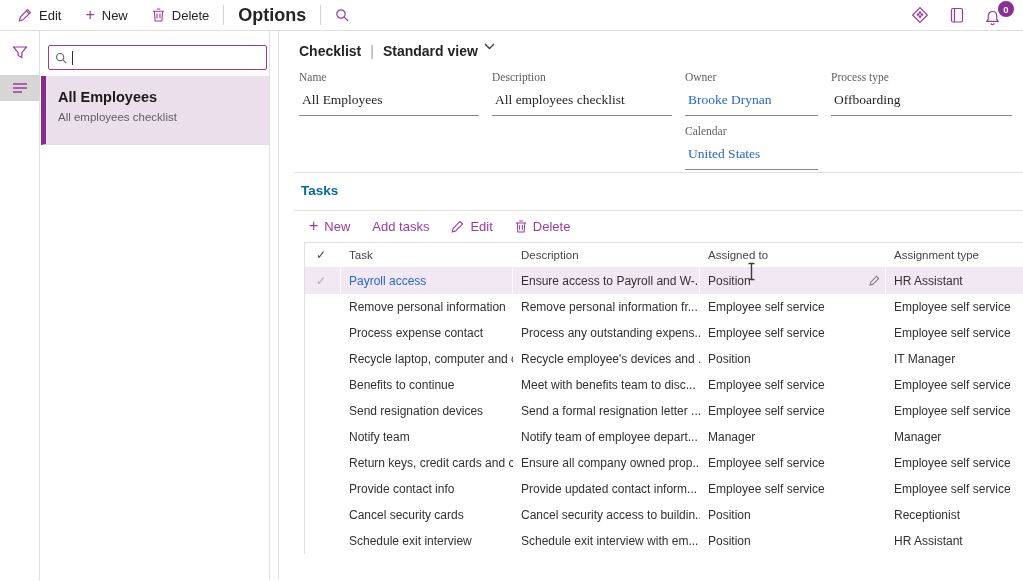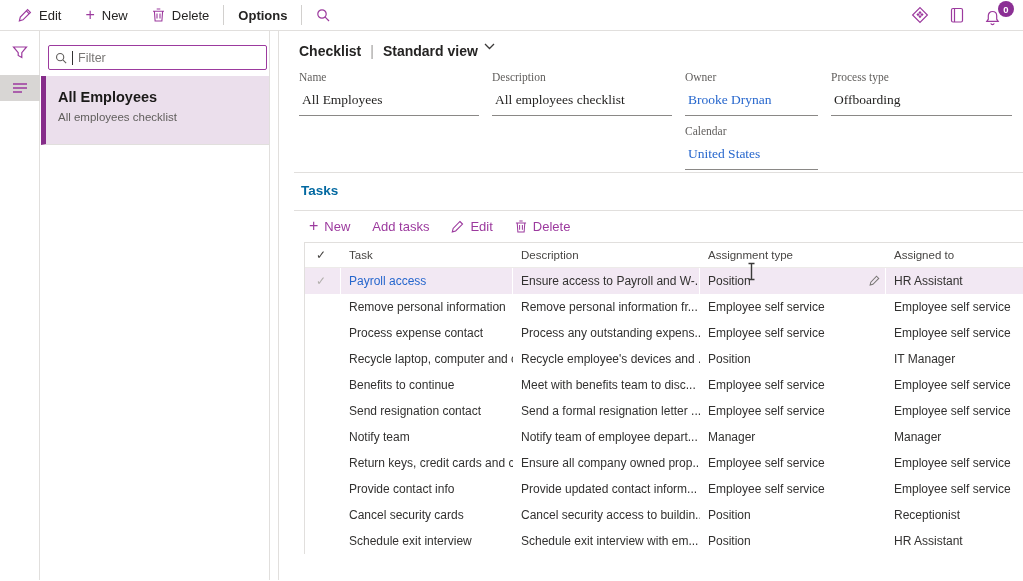--- a/index.html
+++ b/index.html
@@ -21,21 +21,21 @@
     font-family:"Liberation Sans",sans-serif;color:var(--txt);}
   svg{display:block;}
 
   
   .topbar{height:31px;border-bottom:1px solid var(--border);display:flex;
     align-items:center;justify-content:space-between;}
   .tb-left{display:flex;align-items:center;height:100%;padding-left:6px;}
   .tb-btn{display:flex;align-items:center;gap:7px;padding:0 12px;height:100%;
     font-size:13px;color:var(--txt);cursor:pointer;}
   .tb-btn .glyph{color:var(--accent);}
-  .tb-options{font-weight:700;padding:0 12px;font-size:13px;height:100%;
+  .tb-options{font-weight:700;padding:0 12px;font-size:18px;height:100%;
     display:flex;align-items:center;cursor:pointer;}
   .tb-sep{width:1px;height:20px;background:#d2d0ce;margin:0 2px;}
   .tb-right{display:flex;align-items:center;gap:20px;padding-right:16px;}
   .tb-icon{cursor:pointer;position:relative;}
   .bell-wrap{position:relative;width:22px;height:24px;}
   .bell-wrap svg{position:absolute;left:0;bottom:1px;}
   .badge{position:absolute;top:-2px;right:-7px;min-width:16px;height:16px;
     background:var(--badge);border-radius:50%;color:#fff;font-size:9.5px;
     display:flex;align-items:center;justify-content:center;font-weight:700;}
 
@@ -188,21 +188,20 @@
 
   <div class="listpanel">
     <div class="filter-box">
       <span>
         <svg width="12" height="12" viewBox="0 0 14 14" stroke="#605e5c" fill="none" stroke-width="1.3">
             <circle cx="6" cy="6" r="4.2"></circle>
             <path d="M9.2 9.2L13 13"></path>
           </svg>
       </span>
       <span class="caret"></span>
-      <input type="text" value="" placeholder="Filter" style="">
     </div>
     <div class="list-item">
       <div class="t">All Employees</div>
       <div class="s">All employees checklist</div>
     </div>
   </div>
 
   <div class="main">
 
     <div class="caption">
@@ -275,22 +274,22 @@
         </span>
         <span>Delete</span>
       </div>
     </div>
 
     <div class="grid">
       <div class="grow grid-header">
         <div class="cell check">✓</div>
         <div class="cell">Task</div>
         <div class="cell">Description</div>
+        <div class="cell">Assigned to</div>
         <div class="cell">Assignment type</div>
-        <div class="cell">Assigned to</div>
       </div>
       <div id="grid-body">
           <div class="grow grid-row selected">
             <div class="cell check">✓</div>
             <div class="cell task">
               <span class="task-text">Payroll access</span>
             </div>
             <div class="cell desc">
               <span class="desc-text">Ensure access to Payroll and W-...</span>
             </div>
@@ -362,21 +361,21 @@
             <div class="cell assign">
               <span class="assign-text">Employee self service</span>
             </div>
             <div class="cell assigned">
               <span class="assigned-text">Employee self service</span>
             </div>
           </div>
           <div class="grow grid-row">
             <div class="cell check"></div>
             <div class="cell task">
-              <span class="task-text">Send resignation contact</span>
+              <span class="task-text">Send resignation devices</span>
             </div>
             <div class="cell desc">
               <span class="desc-text">Send a formal resignation letter ...</span>
             </div>
             <div class="cell assign">
               <span class="assign-text">Employee self service</span>
             </div>
             <div class="cell assigned">
               <span class="assigned-text">Employee self service</span>
             </div>

